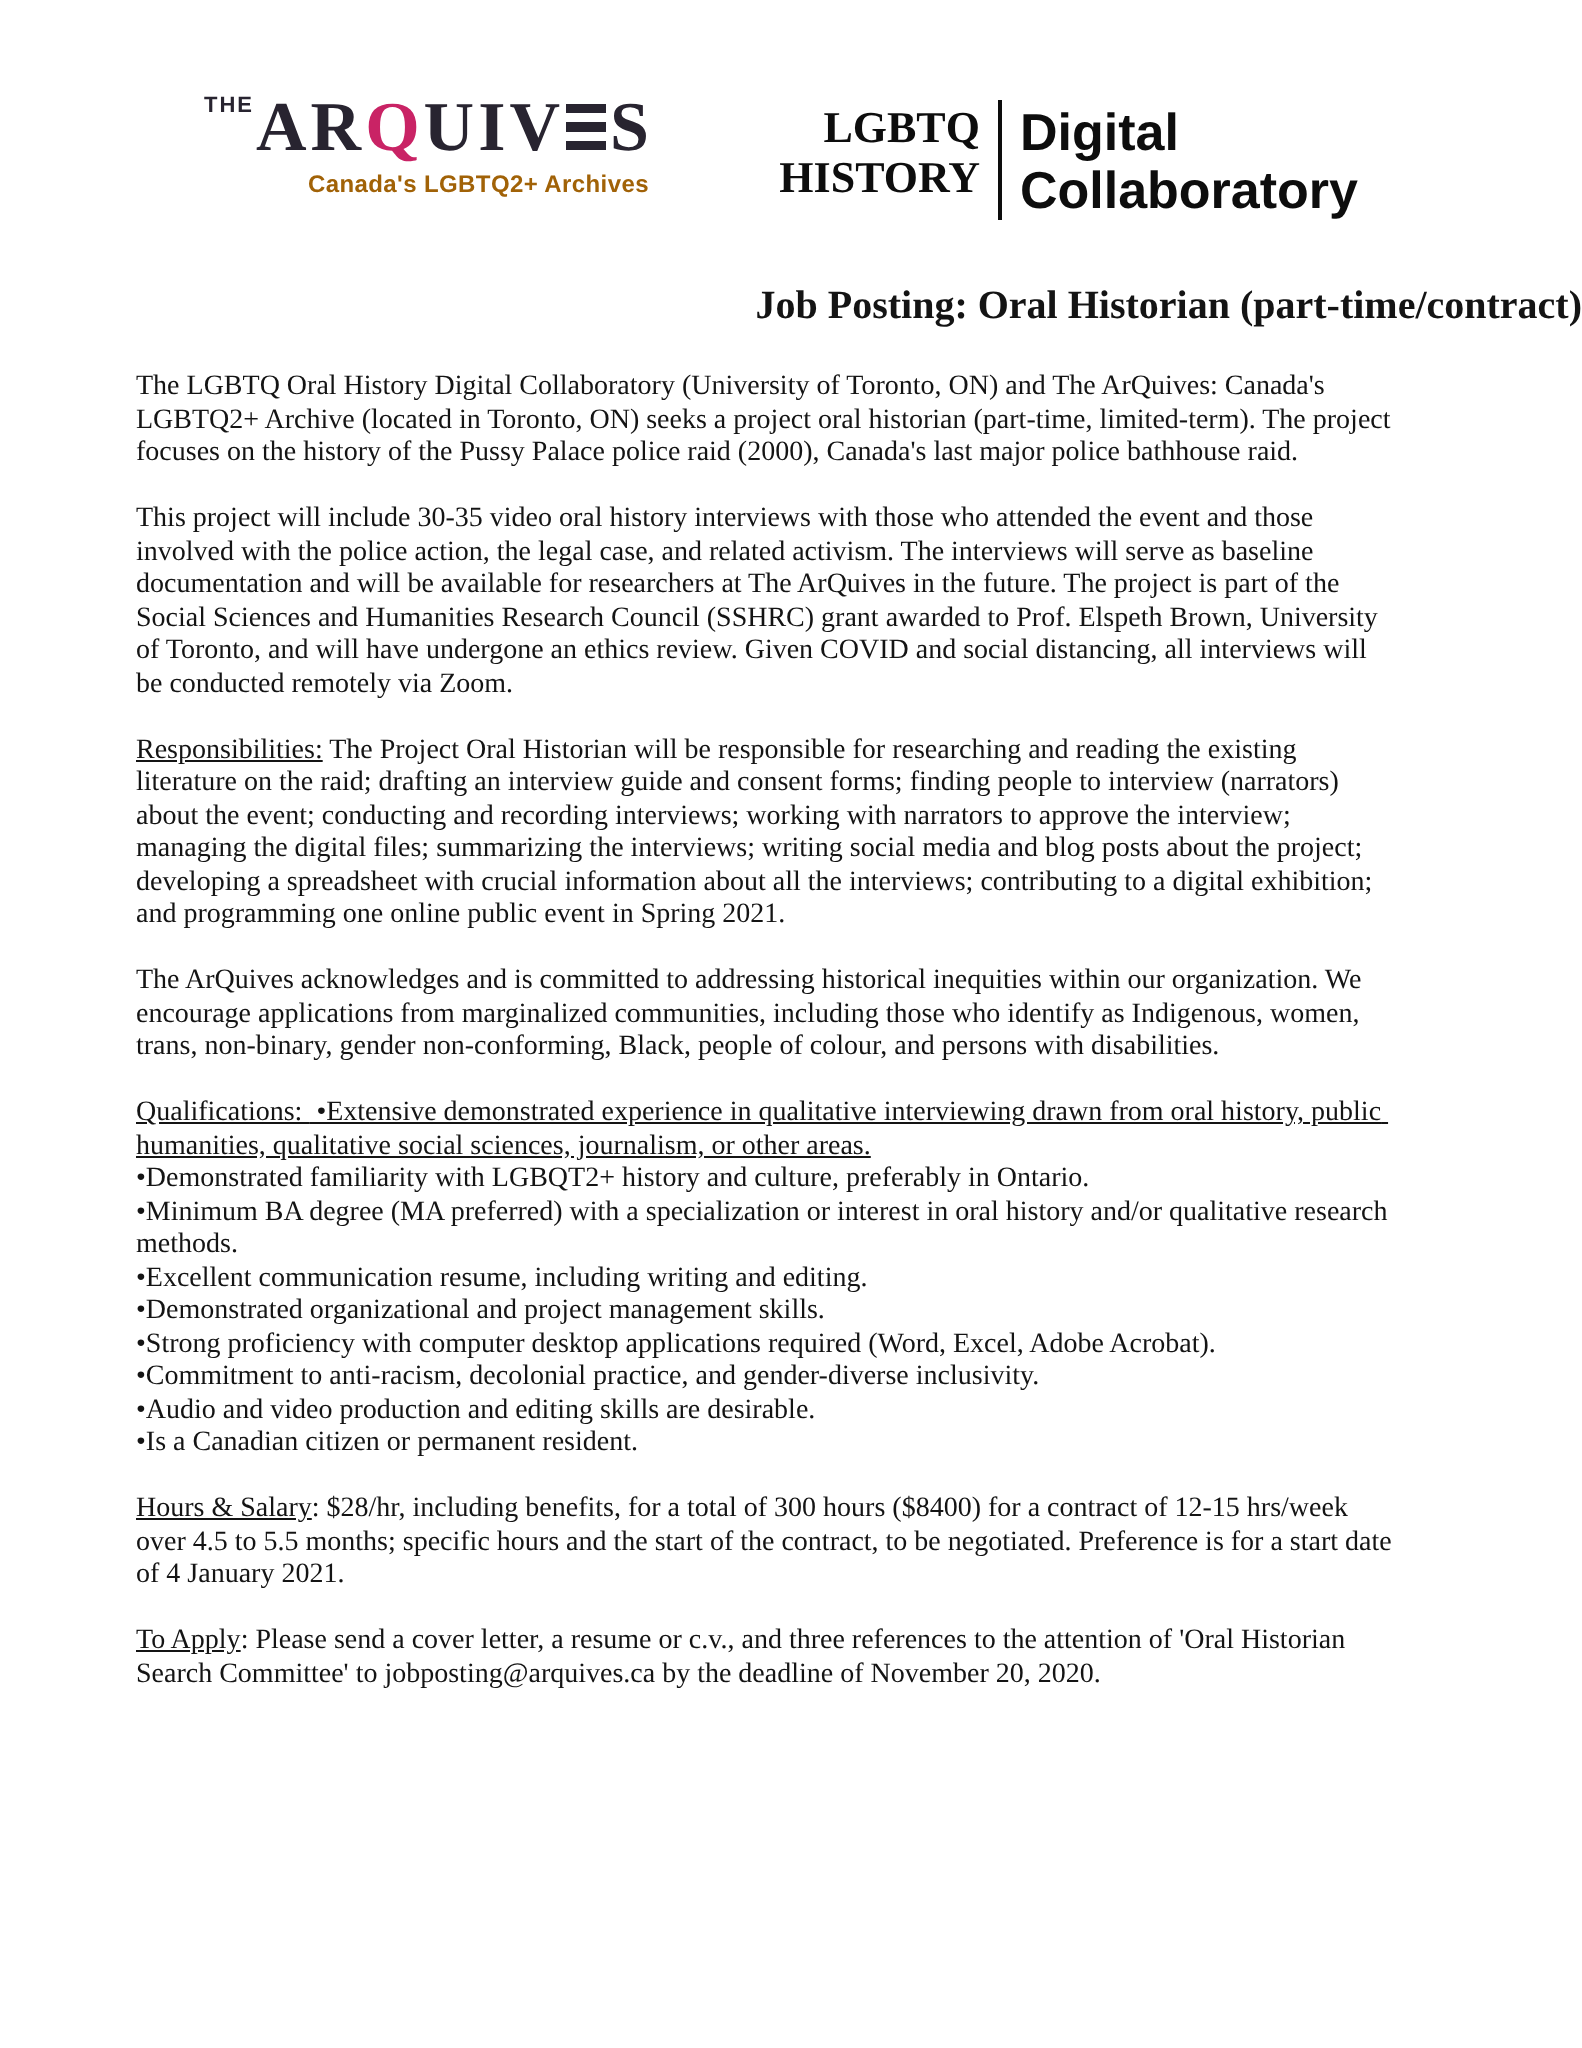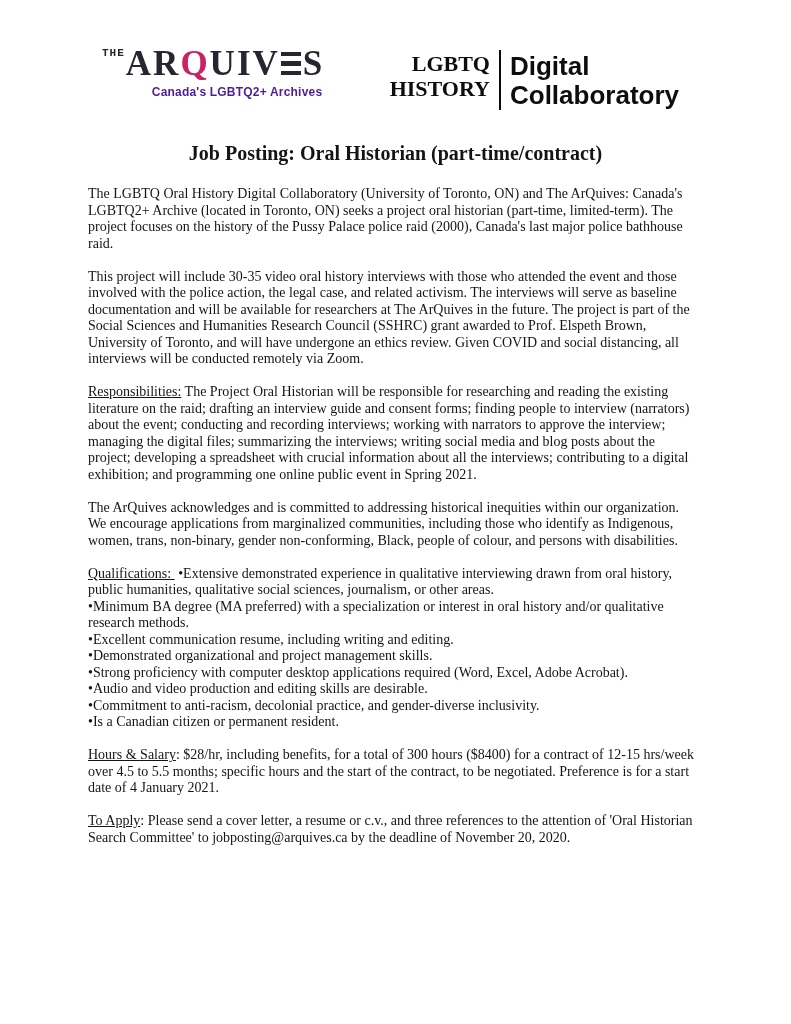--- a/index.html
+++ b/index.html
@@ -15,21 +15,21 @@
   
   .masthead {
     display: flex;
     justify-content: space-between;
     align-items: flex-start;
     padding: 46px 112px 0 102px;
   }
   .arquives-logo { line-height: 1; }
   .arq-row { display: flex; align-items: flex-start; }
   .arq-the {
-    font-family: Liberation Mono, monospace;
+    font-family: Liberation Sans, sans-serif;
     font-weight: bold;
     font-size: 11px;
     letter-spacing: 1px;
     color: #282430;
     margin: 2px 1px 0 0;
   }
   .arq-word {
     font-family: Liberation Serif, serif;
     font-weight: bold;
     font-size: 35px;
@@ -45,21 +45,21 @@
     margin: 0 2px 0 1px;
     background: linear-gradient(
       #282430 0 19%, transparent 19% 40%,
       #282430 40% 60%, transparent 60% 81%,
       #282430 81% 100%);
   }
   .arq-tagline {
     font-family: "Liberation Sans", sans-serif;
     font-weight: bold;
     font-size: 12px;
-    color: #4c1d95;
+    color: #a16207;
     text-align: right;
     margin-top: 5px;
     padding-right: 2px;
     letter-spacing: 0.2px;
   }
   .collab-logo { display: flex; align-items: stretch; margin-top: 4px; }
   .collab-left {
     font-family: "Liberation Serif", serif;
     font-weight: bold;
     font-size: 22px;
@@ -75,33 +75,33 @@
     font-size: 26px;
     line-height: 1.12;
     color: #0d0d0d;
     padding-top: 2px;
   }
 
   
   .doc-title {
     font-size: 20px;
     font-weight: bold;
-    text-align: center;
+    text-align: right;
     margin: 32px 0 0 0;
   }
   .content {
-    padding: 21px 91px 0 88px;
+    padding: 21px 91px 0 68px;
     font-size: 14px;
     line-height: 16.5px;
   }
   .content p { margin: 0 0 16.5px 0; }
   .u { text-decoration: underline; }
   .prewrap { white-space: pre-wrap; }
   .quals { margin: 0 0 16.5px 0; }
-  .quals p { margin: 0; }
+  .quals p { margin: 0; text-decoration: underline; }
   .bullet-line { margin: 0; }
 </style>
 </head>
 <body>
 
 <div class="page">
 
   <header class="masthead">
 
     <div class="arquives-logo">
@@ -133,26 +133,27 @@
     <p>The LGBTQ Oral History Digital Collaboratory (University of Toronto, ON) and The ArQuives: Canada's LGBTQ2+ Archive (located in Toronto, ON) seeks a project oral historian (part-time, limited-term). The project focuses on the history of the Pussy Palace police raid (2000), Canada's last major police bathhouse raid.</p>
 
     <p>This project will include 30-35 video oral history interviews with those who attended the event and those involved with the police action, the legal case, and related activism. The interviews will serve as baseline documentation and will be available for researchers at The ArQuives in the future. The project is part of the Social Sciences and Humanities Research Council (SSHRC) grant awarded to Prof. Elspeth Brown, University of Toronto, and will have undergone an ethics review. Given COVID and social distancing, all interviews will be conducted remotely via Zoom.</p>
 
     <p><span class="u">Responsibilities:</span><span> The Project Oral Historian will be responsible for researching and reading the existing literature on the raid; drafting an interview guide and consent forms; finding people to interview (narrators) about the event; conducting and recording interviews; working with narrators to approve the interview; managing the digital files; summarizing the interviews; writing social media and blog posts about the project; developing a spreadsheet with crucial information about all the interviews; contributing to a digital exhibition; and programming one online public event in Spring 2021.</span></p>
 
     <p>The ArQuives acknowledges and is committed to addressing historical inequities within our organization. We encourage applications from marginalized communities, including those who identify as Indigenous, women, trans, non-binary, gender non-conforming, Black, people of colour, and persons with disabilities.</p>
 
     <div class="quals">
       <p class="prewrap"><span class="u">Qualifications: </span><span> •Extensive demonstrated experience in qualitative interviewing drawn from oral history, public humanities, qualitative social sciences, journalism, or other areas.</span></p>
+      <div class="bullet-line">•Demonstrated familiarity with LGBQT2+ history and culture, preferably in Ontario.</div>
       <div class="bullet-line">•Minimum BA degree (MA preferred) with a specialization or interest in oral history and/or qualitative research methods.</div>
       <div class="bullet-line">•Excellent communication resume, including writing and editing.</div>
       <div class="bullet-line">•Demonstrated organizational and project management skills.</div>
       <div class="bullet-line">•Strong proficiency with computer desktop applications required (Word, Excel, Adobe Acrobat).</div>
+      <div class="bullet-line">•Commitment to anti-racism, decolonial practice, and gender-diverse inclusivity.</div>
       <div class="bullet-line">•Audio and video production and editing skills are desirable.</div>
-      <div class="bullet-line">•Commitment to anti-racism, decolonial practice, and gender-diverse inclusivity.</div>
       <div class="bullet-line">•Is a Canadian citizen or permanent resident.</div>
     </div>
 
     <p><span class="u">Hours &amp; Salary</span><span>: $28/hr, including benefits, for a total of 300 hours ($8400) for a contract of 12-15 hrs/week over 4.5 to 5.5 months; specific hours and the start of the contract, to be negotiated. Preference is for a start date of 4 January 2021.</span></p>
 
     <p><span class="u">To Apply</span><span>: Please send a cover letter, a resume or c.v., and three references to the attention of 'Oral Historian Search Committee' to jobposting@arquives.ca by the deadline of November 20, 2020.</span></p>
 
   </main>
 
 </div>

